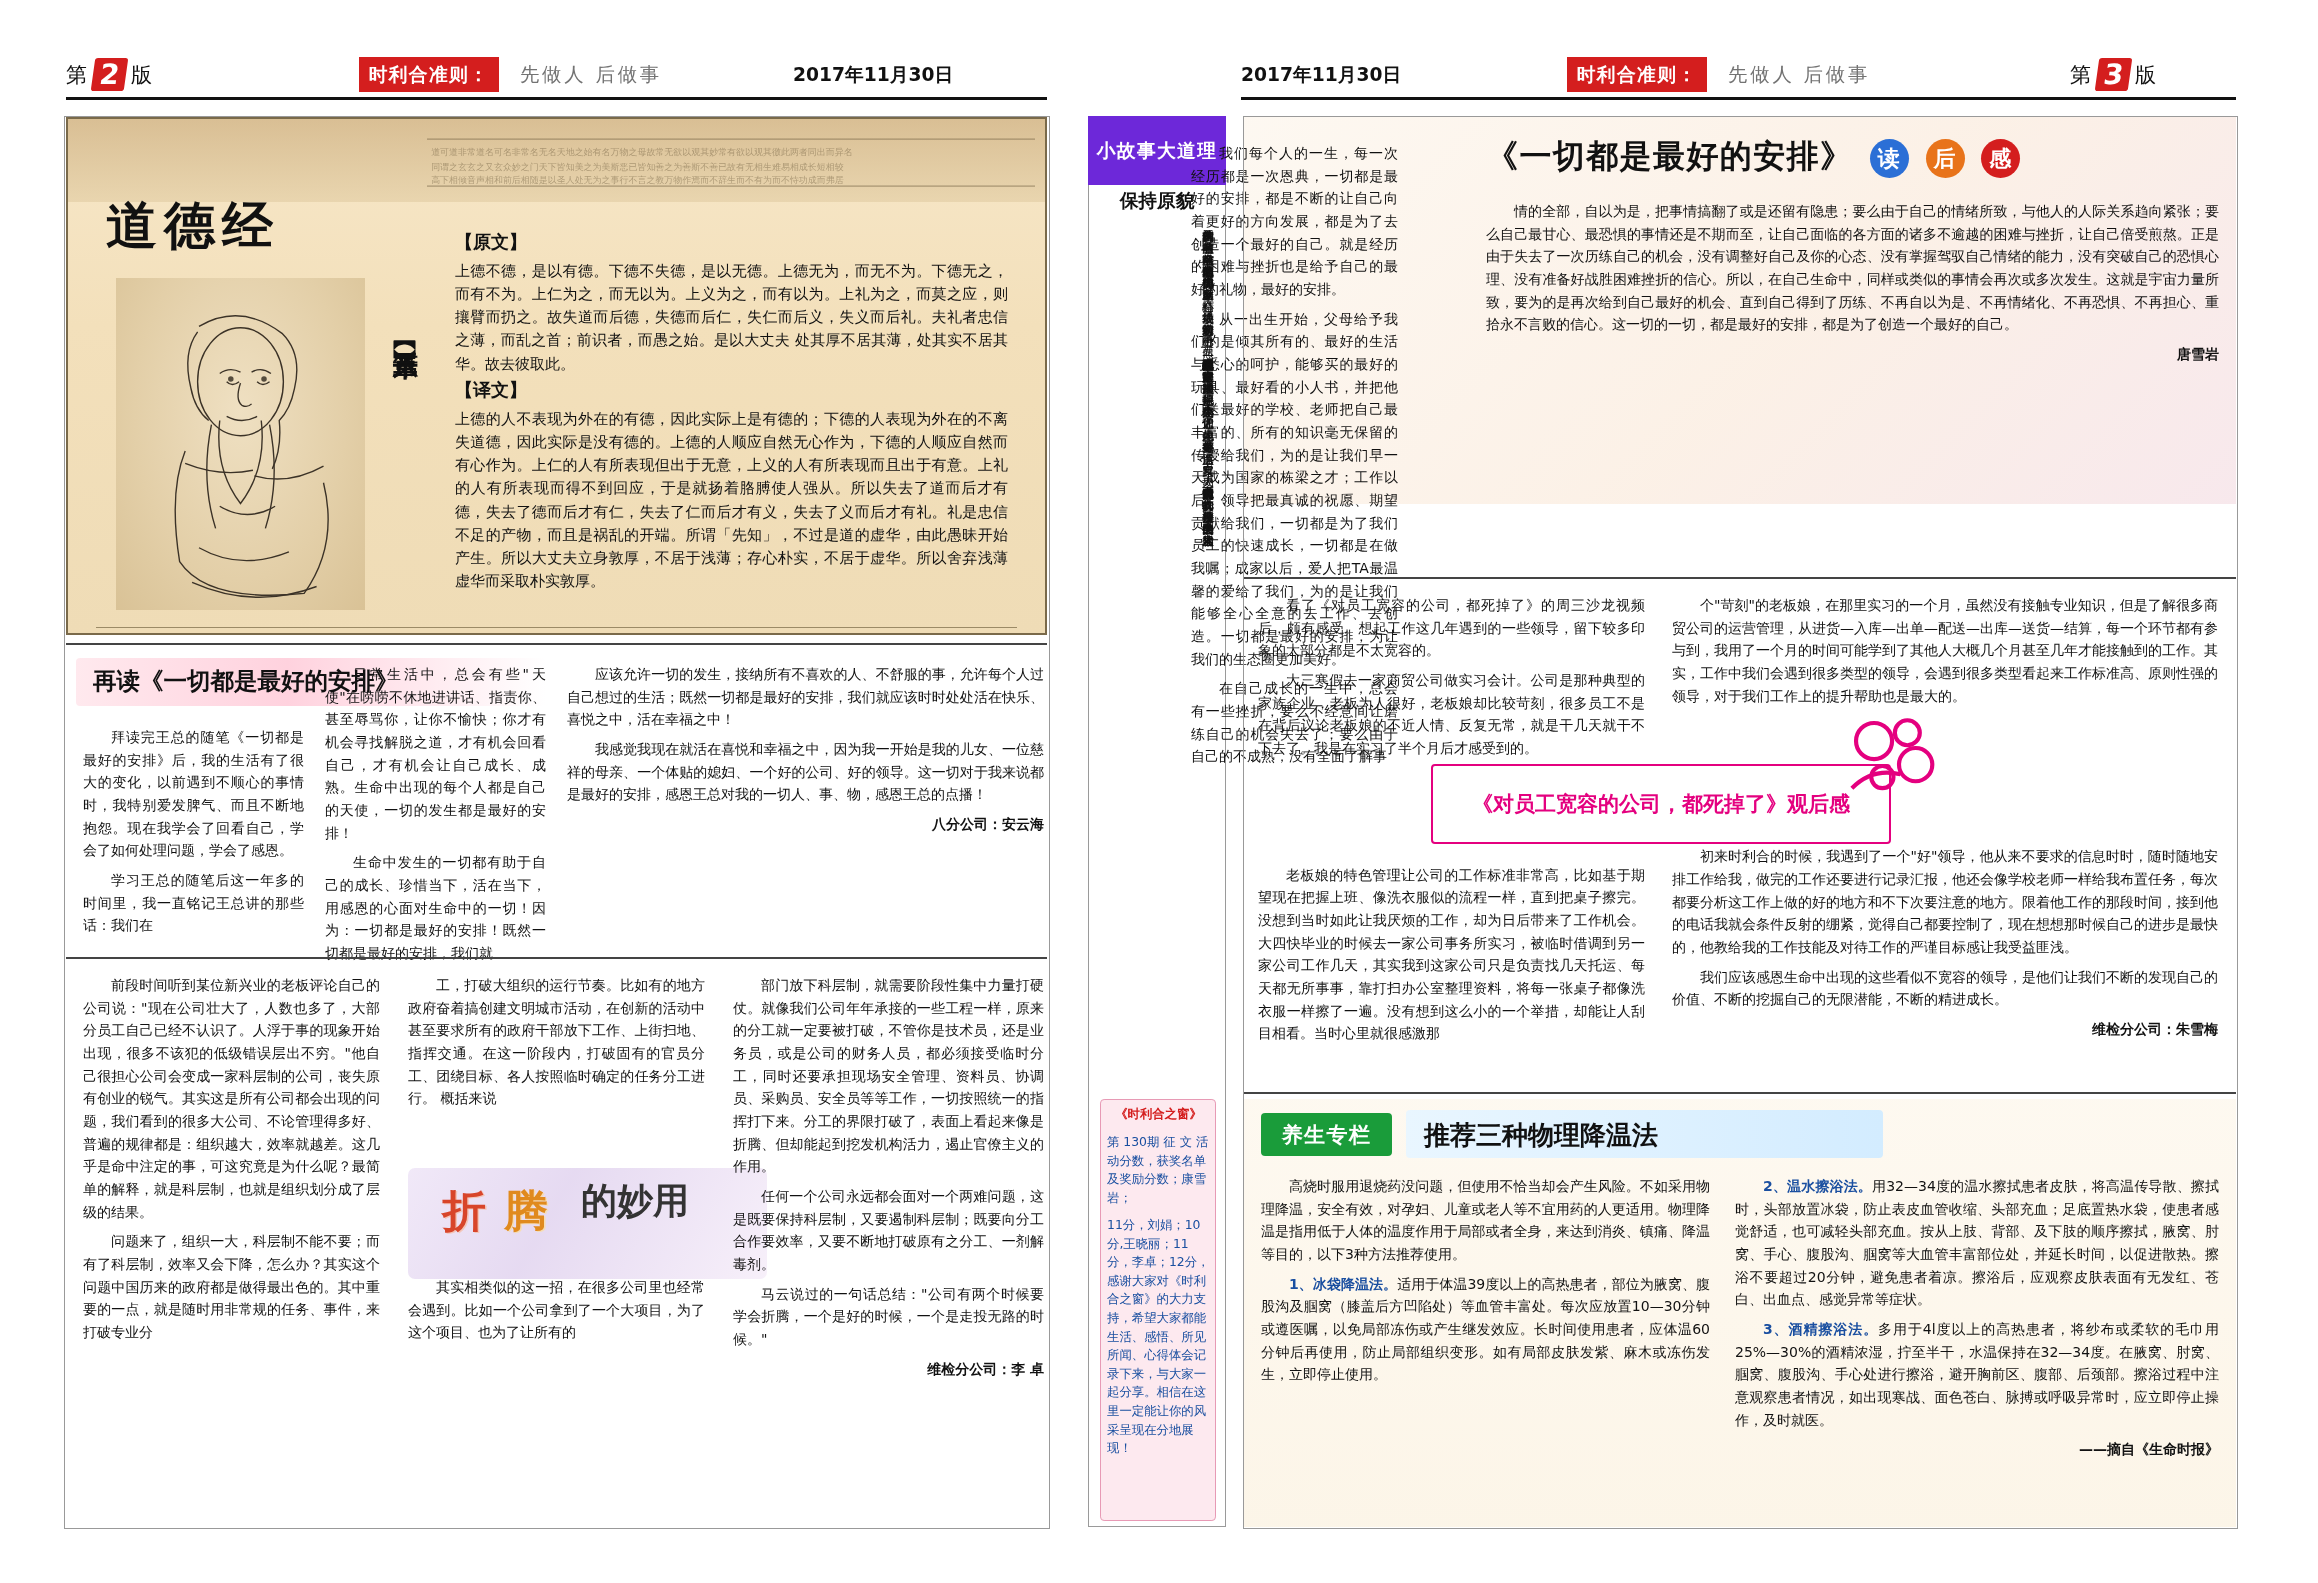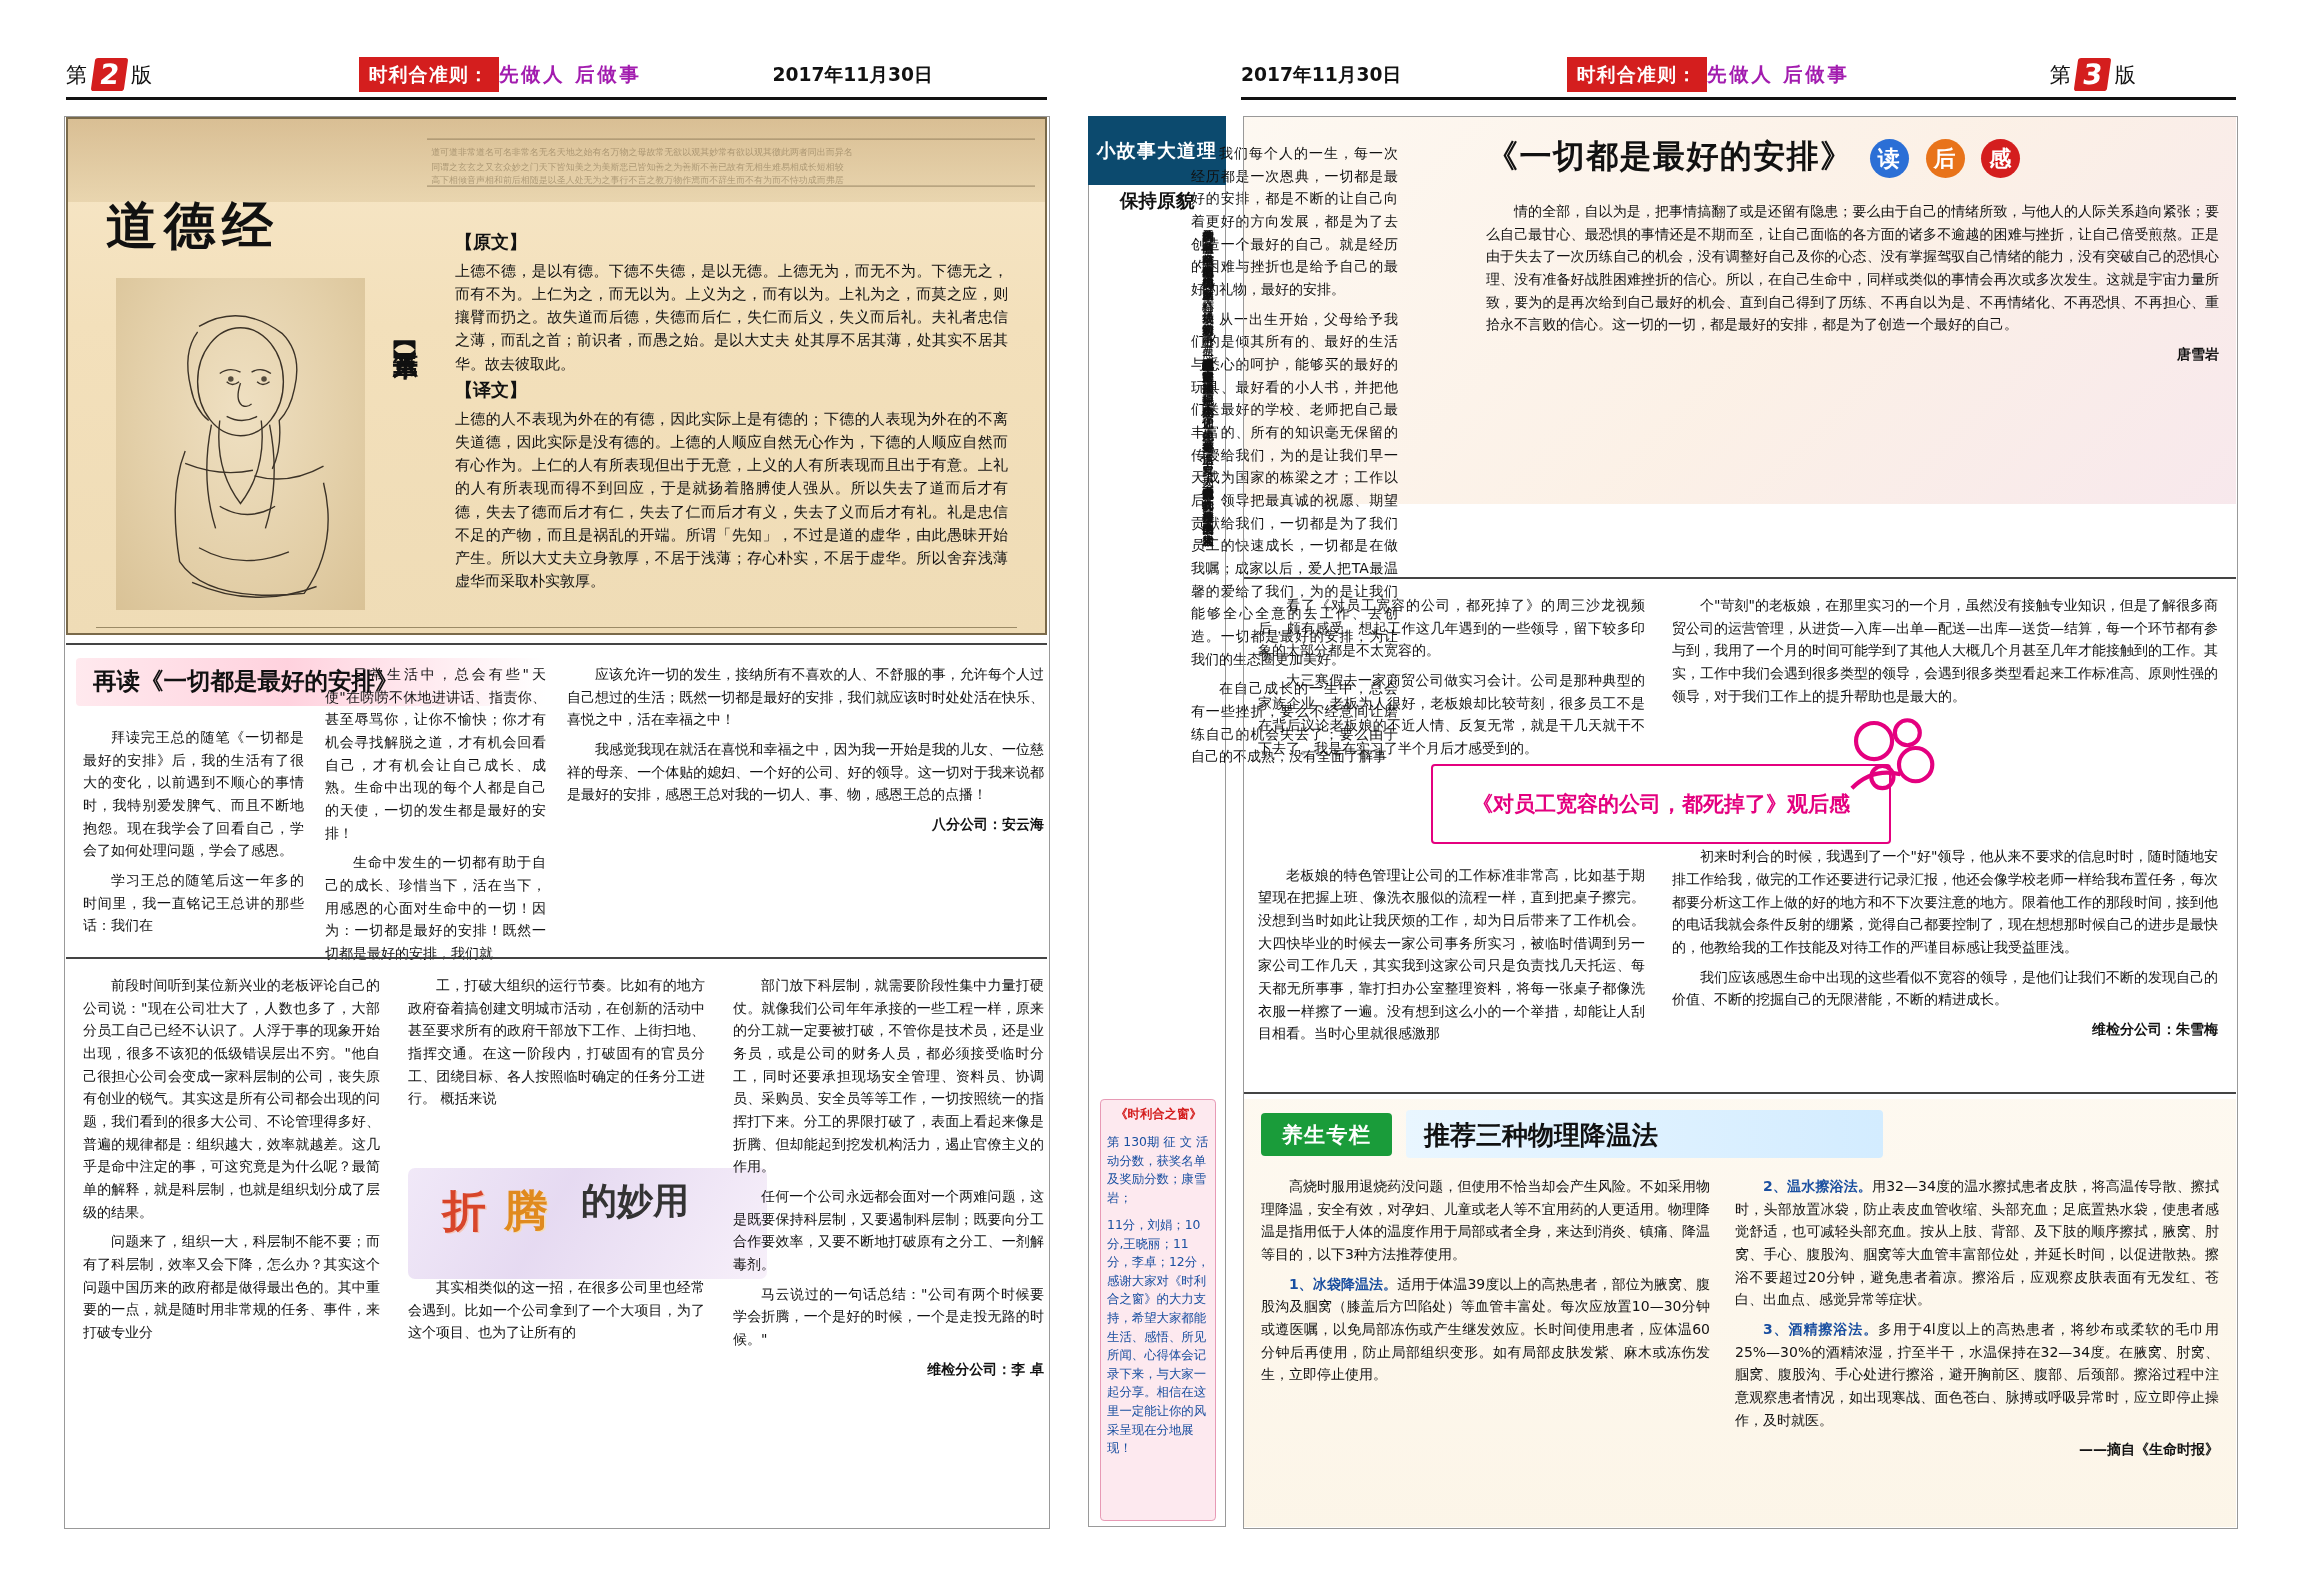--- a/index.html
+++ b/index.html
@@ -13,21 +13,21 @@
   
   .masthead{position:absolute;top:54px;height:41px;display:flex;align-items:center;}
   .mh-left{left:66px;width:981px;}
   .mh-right{left:1241px;width:995px;}
   .pg-word{font-size:21px;color:#111;}
   .pg-num{display:inline-block;background:#d41e1e;color:#fff;font-size:28px;font-weight:bold;
           width:33px;height:33px;line-height:33px;text-align:center;border-radius:2.8px;margin:0 5.5px;
           transform:skewX(-8deg);}
   .rulebar{display:flex;align-items:center;height:32px;}
   .rule-lab{background:#d41e1e;color:#fff;font-size:18.7px;font-weight:bold;padding:4.1px 9.7px;letter-spacing:1.4px;}
-  .rule-txt{color:#a21caf;font-size:19.4px;font-weight:bold;letter-spacing:2.8px;}
+  .rule-txt{color:#737373;font-size:19.4px;font-weight:normal;margin-left:21px;letter-spacing:2.8px;}
   .mh-date{font-size:18.7px;font-weight:bold;color:#111;}
   .mh-line{position:absolute;height:2.8px;background:#111;}
 
   
   .frame{position:absolute;border:1.4px solid #8b8b8b;box-sizing:border-box;}
 
   
   .ddj{position:absolute;left:66px;top:117px;width:981px;height:518px;
        background:linear-gradient(180deg,#f7e7c8 0%,#f3e0bb 40%,#efdcb6 100%);
        border:2.1px solid #7a6a4a;box-sizing:border-box;overflow:hidden;}
@@ -40,21 +40,21 @@
   .ddj-sage{position:absolute;left:48px;top:159px;width:249px;height:332px;
        background:radial-gradient(ellipse at 50% 40%, #efe0c2 0%, #e3cfa8 60%, #d9c296 100%);}
   .sage-svg{position:absolute;left:0;top:0;}
   .ddj-box{position:absolute;left:387px;width:553px;color:#111;}
   .ddj-lab{font-size:18px;font-weight:bold;margin-bottom:5.5px;}
   .ddj-p{font-size:15px;line-height:1.55;}
   .ddj-rule{position:absolute;left:28px;right:28px;height:1.4px;background:#9b8a66;}
 
   
   .strip{position:absolute;left:1088px;top:117px;width:138px;height:1410px;border:1.4px solid #9a9a9a;box-sizing:border-box;background:#fff;}
-  .strip-head{position:absolute;left:1088px;top:116px;width:138px;height:69px;background:#0c4a6e;color:#fff;
+  .strip-head{position:absolute;left:1088px;top:116px;width:138px;height:69px;background:#6d28d9;color:#fff;
        display:flex;align-items:center;justify-content:center;font-size:18.7px;font-weight:bold;letter-spacing:1.4px;text-align:center;}
   .strip-sub{position:absolute;left:1088px;top:188px;width:138px;text-align:center;font-size:18.7px;font-weight:bold;}
   .strip-body{position:absolute;left:1100px;top:221px;width:117px;height:401px;
        writing-mode:vertical-rl;font-size:11.7px;line-height:1.55;color:#111;}
   h2.at{margin:0;font-size:23.5px;font-weight:bold;}
 
   
   .col{font-size:14px;line-height:1.62;color:#111;}
   .col p{margin:0 0 7px 0;text-indent:2em;text-align:justify;}
   .sig{margin-top:4.1px;text-align:right;font-size:14px;font-weight:bold;}

